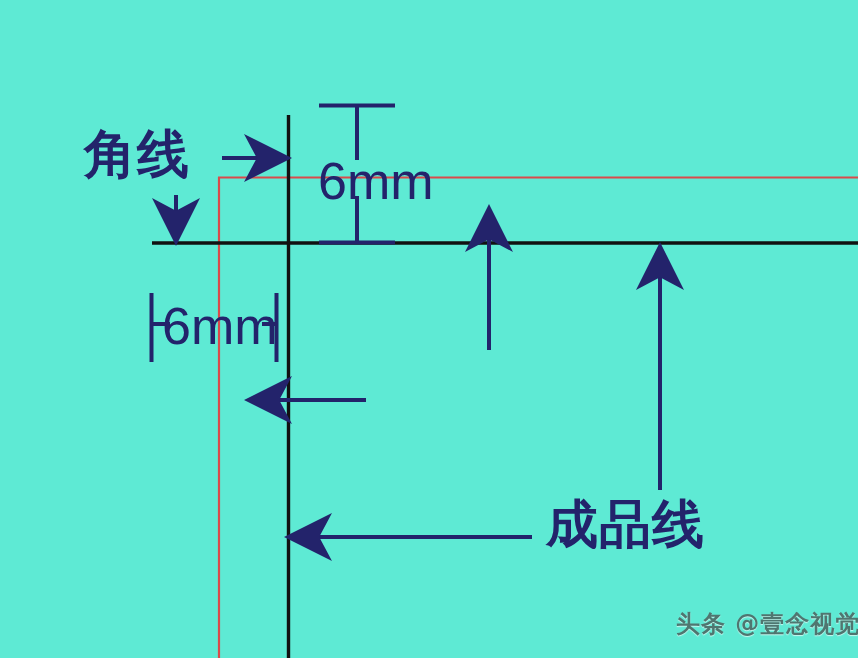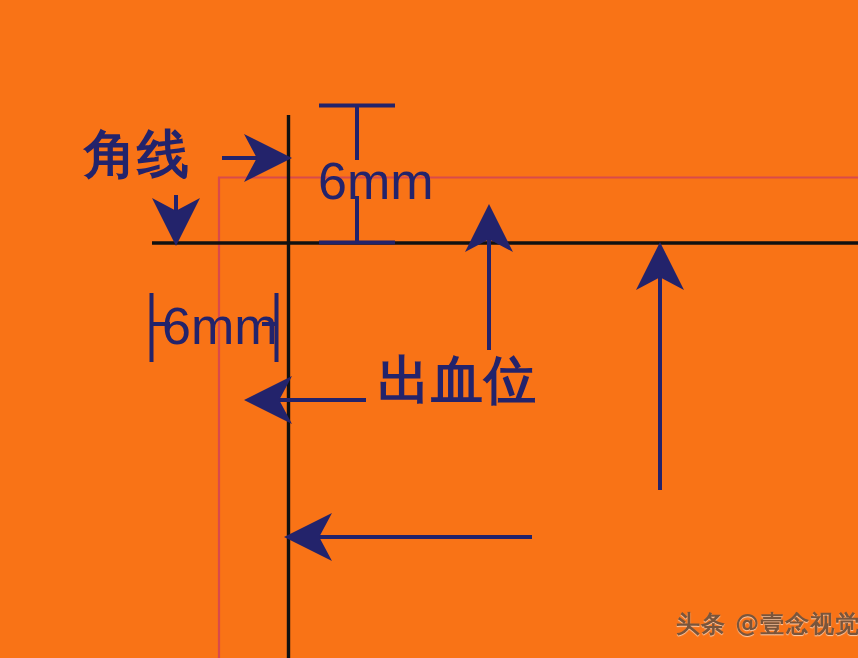--- a/index.html
+++ b/index.html
@@ -4,21 +4,21 @@
 <style>
   html, body {
     margin: 0;
     padding: 0;
     background: #ffffff;
   }
   #stage {
     position: relative;
     width: 858px;
     height: 658px;
-    background: #f97316;
+    background: #5eead4;
     overflow: hidden;
     font-family: "Liberation Sans", "DejaVu Sans", sans-serif;
   }
   #stage svg.layer {
     position: absolute;
     left: 0;
     top: 0;
     width: 858px;
     height: 658px;
     display: block;
@@ -108,22 +108,22 @@
 
     <line x1="366" y1="400" x2="248" y2="400" stroke="#23236b" stroke-width="4" marker-end="url(#arrow-head)"></line>
 
     <line x1="660" y1="490" x2="660" y2="246" stroke="#23236b" stroke-width="4" marker-end="url(#arrow-head)"></line>
 
     <line x1="532" y1="537" x2="288" y2="537" stroke="#23236b" stroke-width="4" marker-end="url(#arrow-head)"></line>
   </svg>
 
   <div class="lbl lbl-cn" id="label-corner-line">角线</div>
 
-  <div class="lbl lbl-cn" id="label-bleed">出血位</div>
 
+  <div class="lbl lbl-cn" id="label-trim">成品线</div>
 
   <div class="lbl lbl-dim" id="label-dim-top">6mm</div>
 
   <div class="lbl lbl-dim" id="label-dim-left">6mm</div>
 
   <div id="watermark">头条 @壹念视觉</div>
 
 </div>
 
 </body></html>

